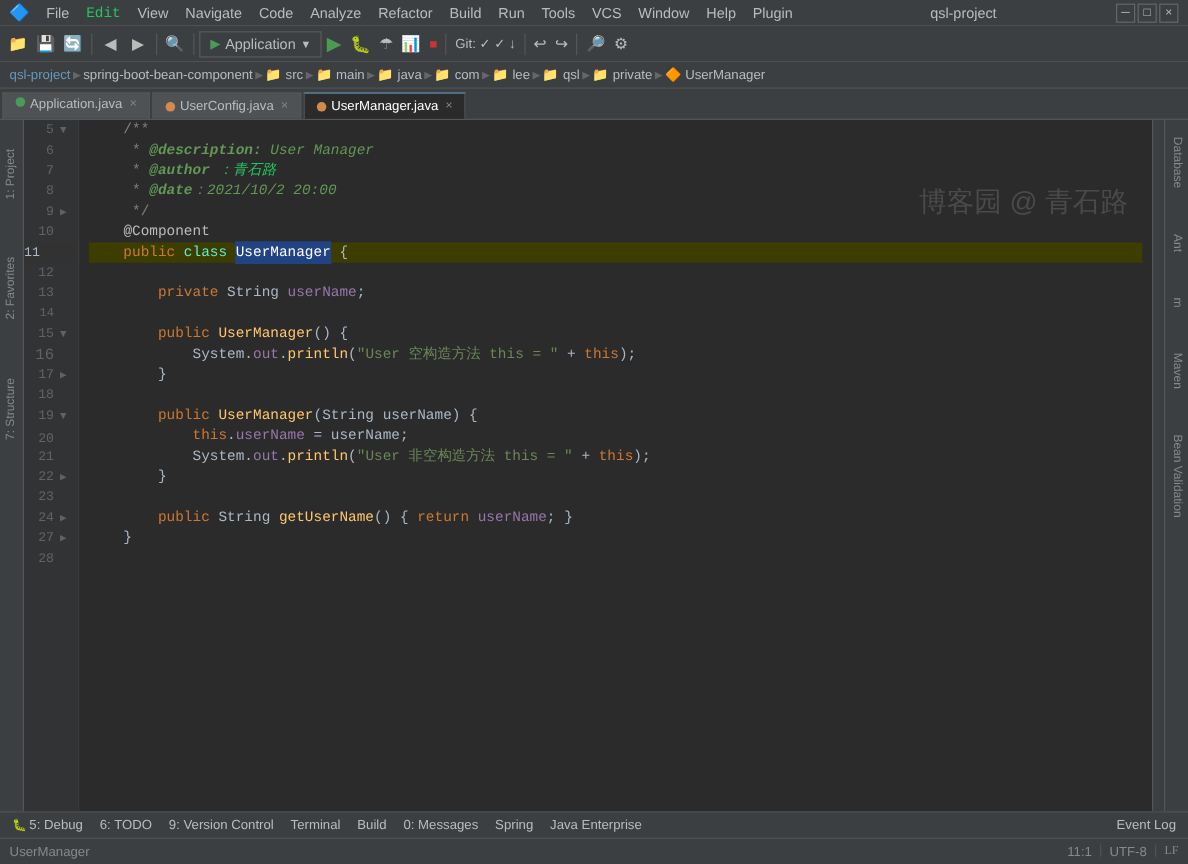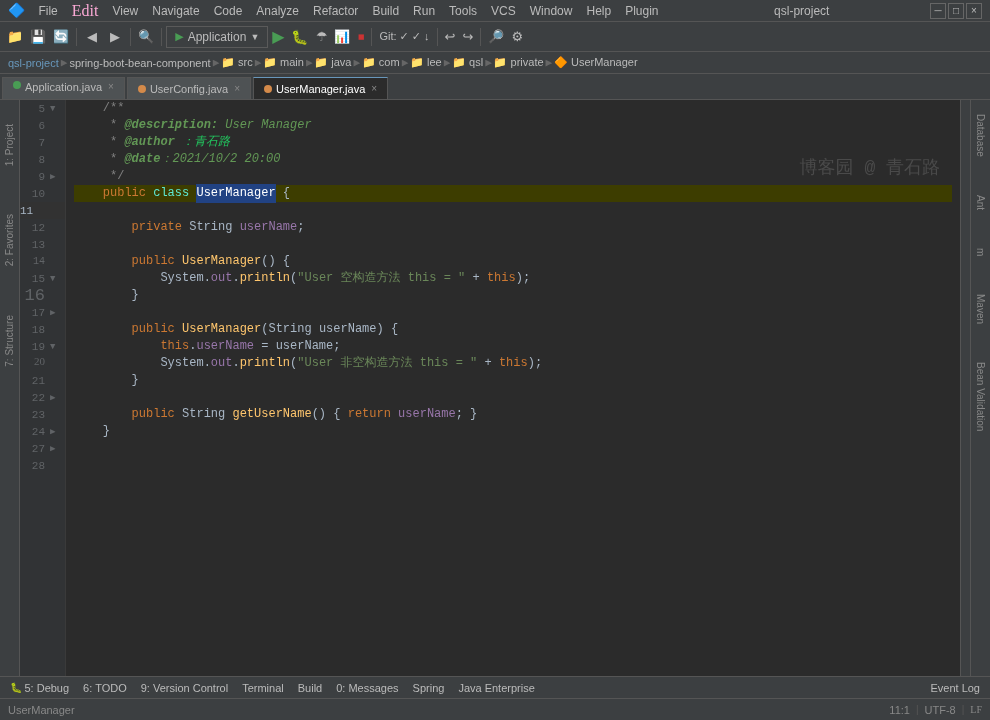--- a/index.html
+++ b/index.html
@@ -7,21 +7,21 @@
     .menu-bar-item { color: #bbbbbb; padding: 2px 8px; font-size: 12px; cursor: pointer; font-family: Arial, sans-serif; }
     .toolbar-btn { background: transparent; border: none; color: #bbbbbb; cursor: pointer; padding: 2px 4px; font-size: 11px; display: flex; align-items: center; justify-content: center; width: 22px; height: 22px; }
   </style>
 </head>
 <body>
 
 <div style="background:#3c3f41; height:22px; display:flex; align-items:center; border-bottom:1px solid #555;">
   <div style="display:flex; align-items:center; padding:0 8px; gap:0;">
     <span style="font-size:14px; margin-right:6px;">🔷</span>
     <span class="menu-bar-item" style="font-family:Arial,sans-serif; font-size:12px; color:#bbb; padding:2px 7px; cursor:pointer;">File</span>
-    <span class="menu-bar-item" style="font-family:Liberation Serif, serif; font-size:16px; color:#f9a8d4; padding:2px 7px; cursor:pointer;">Edit</span>
+    <span class="menu-bar-item" style="font-family:Liberation Mono, monospace; font-size:12px; color:#22c55e; padding:2px 7px; cursor:pointer;">Edit</span>
     <span class="menu-bar-item" style="font-family:Arial,sans-serif; font-size:12px; color:#bbb; padding:2px 7px; cursor:pointer;">View</span>
     <span class="menu-bar-item" style="font-family:Arial,sans-serif; font-size:12px; color:#bbb; padding:2px 7px; cursor:pointer;">Navigate</span>
     <span class="menu-bar-item" style="font-family:Arial,sans-serif; font-size:12px; color:#bbb; padding:2px 7px; cursor:pointer;">Code</span>
     <span class="menu-bar-item" style="font-family:Arial,sans-serif; font-size:12px; color:#bbb; padding:2px 7px; cursor:pointer;">Analyze</span>
     <span class="menu-bar-item" style="font-family:Arial,sans-serif; font-size:12px; color:#bbb; padding:2px 7px; cursor:pointer;">Refactor</span>
     <span class="menu-bar-item" style="font-family:Arial,sans-serif; font-size:12px; color:#bbb; padding:2px 7px; cursor:pointer;">Build</span>
     <span class="menu-bar-item" style="font-family:Arial,sans-serif; font-size:12px; color:#bbb; padding:2px 7px; cursor:pointer;">Run</span>
     <span class="menu-bar-item" style="font-family:Arial,sans-serif; font-size:12px; color:#bbb; padding:2px 7px; cursor:pointer;">Tools</span>
     <span class="menu-bar-item" style="font-family:Arial,sans-serif; font-size:12px; color:#bbb; padding:2px 7px; cursor:pointer;">VCS</span>
     <span class="menu-bar-item" style="font-family:Arial,sans-serif; font-size:12px; color:#bbb; padding:2px 7px; cursor:pointer;">Window</span>
@@ -168,40 +168,40 @@
         <span style="color:#606366;font-size:10px;text-align:right;padding-right:5px;width:30px;user-select:none;">14</span>
         <span style="width:10px;"></span>
       </div>
 
       <div style="height:17px;display:flex;align-items:center;">
         <span style="color:#606366;font-size:11px;text-align:right;padding-right:5px;width:30px;user-select:none;">15</span>
         <span style="width:10px;color:#606366;font-size:9px;cursor:pointer;">▼</span>
       </div>
 
       <div style="height:17px;display:flex;align-items:center;">
-        <span style="color:#606366;font-size:17px;text-align:right;padding-right:5px;width:30px;user-select:none;">16</span>
+        <span style="color:#606366;font-size:13px;text-align:right;padding-right:5px;width:30px;user-select:none;">16</span>
         <span style="width:10px;"></span>
       </div>
 
       <div style="height:17px;display:flex;align-items:center;">
         <span style="color:#606366;font-size:11px;text-align:right;padding-right:5px;width:30px;user-select:none;">17</span>
         <span style="width:10px;color:#606366;font-size:9px;cursor:pointer;">▶</span>
       </div>
 
       <div style="height:17px;display:flex;align-items:center;">
         <span style="color:#606366;font-size:11px;text-align:right;padding-right:5px;width:30px;user-select:none;">18</span>
         <span style="width:10px;"></span>
       </div>
 
       <div style="height:17px;display:flex;align-items:center;">
         <span style="color:#606366;font-size:11px;text-align:right;padding-right:5px;width:30px;user-select:none;">19</span>
         <span style="width:10px;color:#606366;font-size:9px;cursor:pointer;">▼</span>
       </div>
 
-      <div style="height:17px;display:flex;align-items:flex-start;font-family:Liberation Serif, serif;">
+      <div style="height:17px;display:flex;align-items:flex-end;">
         <span style="color:#606366;font-size:11px;text-align:right;padding-right:5px;width:30px;user-select:none;">20</span>
         <span style="width:10px;"></span>
       </div>
 
       <div style="height:17px;display:flex;align-items:center;">
         <span style="color:#606366;font-size:11px;text-align:right;padding-right:5px;width:30px;user-select:none;">21</span>
         <span style="width:10px;"></span>
       </div>
 
       <div style="height:17px;display:flex;align-items:center;">
@@ -225,21 +225,21 @@
       </div>
 
       <div style="height:17px;display:flex;align-items:center;">
         <span style="color:#606366;font-size:11px;text-align:right;padding-right:5px;width:30px;user-select:none;">28</span>
         <span style="width:10px;"></span>
       </div>
     </div>
 
     <div style="flex:1; padding:0 8px; font-family:'Consolas','Courier New',monospace; font-size:12px; line-height:17px; overflow:auto; position:relative;">
 
-      <div style="position:absolute;right:20px;top:60px;color:#4a4a4a;font-size:18px;font-family:Liberation Mono, monospace;pointer-events:none;user-select:none;">博客园 @ 青石路</div>
+      <div style="position:absolute;right:20px;top:60px;color:#4a4a4a;font-size:23px;font-family:Liberation Sans, sans-serif;pointer-events:none;user-select:none;">博客园 @ 青石路</div>
 
       <div style="height:17px;white-space:pre;display:flex;align-items:center;">
         <span style="color:#808080;">    /**</span>
       </div>
 
       <div style="height:17px;white-space:pre;display:flex;align-items:center;">
         <span style="color:#808080;">     * </span><span style="color:#629755;font-style:italic;font-weight:bold;">@description:</span><span style="color:#629755;font-style:italic;"> User Manager</span>
       </div>
 
       <div style="height:17px;white-space:pre;display:flex;align-items:center;">
@@ -247,20 +247,23 @@
       </div>
 
       <div style="height:17px;white-space:pre;display:flex;align-items:center;">
         <span style="color:#808080;">     * </span><span style="color:#629755;font-style:italic;font-weight:bold;">@date</span><span style="color:#629755;font-style:italic;">：2021/10/2 20:00</span>
       </div>
 
       <div style="height:17px;white-space:pre;display:flex;align-items:center;">
         <span style="color:#808080;">     */</span>
       </div>
 
+      <div style="height:17px;white-space:pre;display:flex;align-items:center;">
+        <span style="color:#bbb;">    </span><span style="color:#bbb;">@Component</span>
+      </div>
 
       <div style="height:17px;white-space:pre;display:flex;align-items:center;background:#3d3d00;">
         <span style="color:#cc7832;">    public </span><span style="color:#5eead4;">class </span><span style="background:#214283;color:#ffffff;padding:1px 0;">UserManager</span><span style="color:#a9b7c6;"> {</span>
       </div>
 
       <div style="height:17px;white-space:pre;display:flex;align-items:center;">
         <span></span>
       </div>
 
       <div style="height:17px;white-space:pre;display:flex;align-items:center;">

